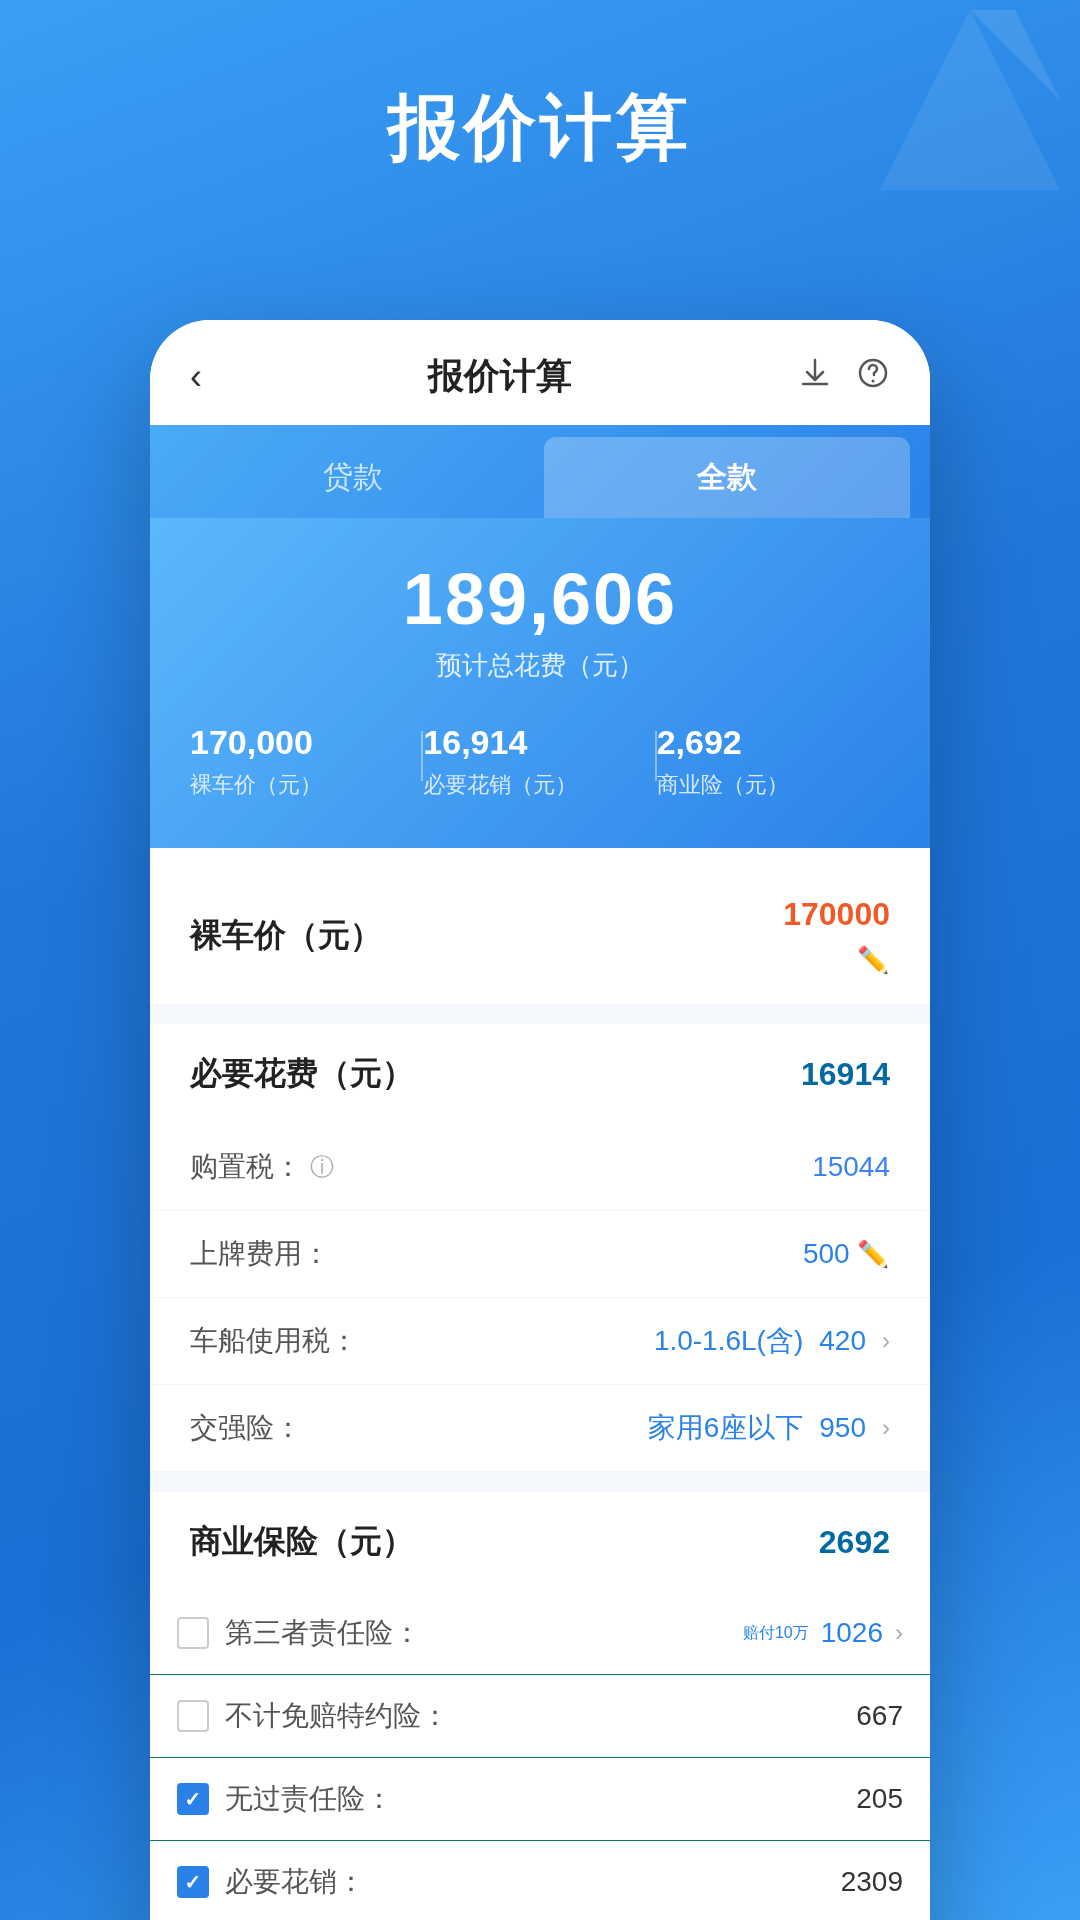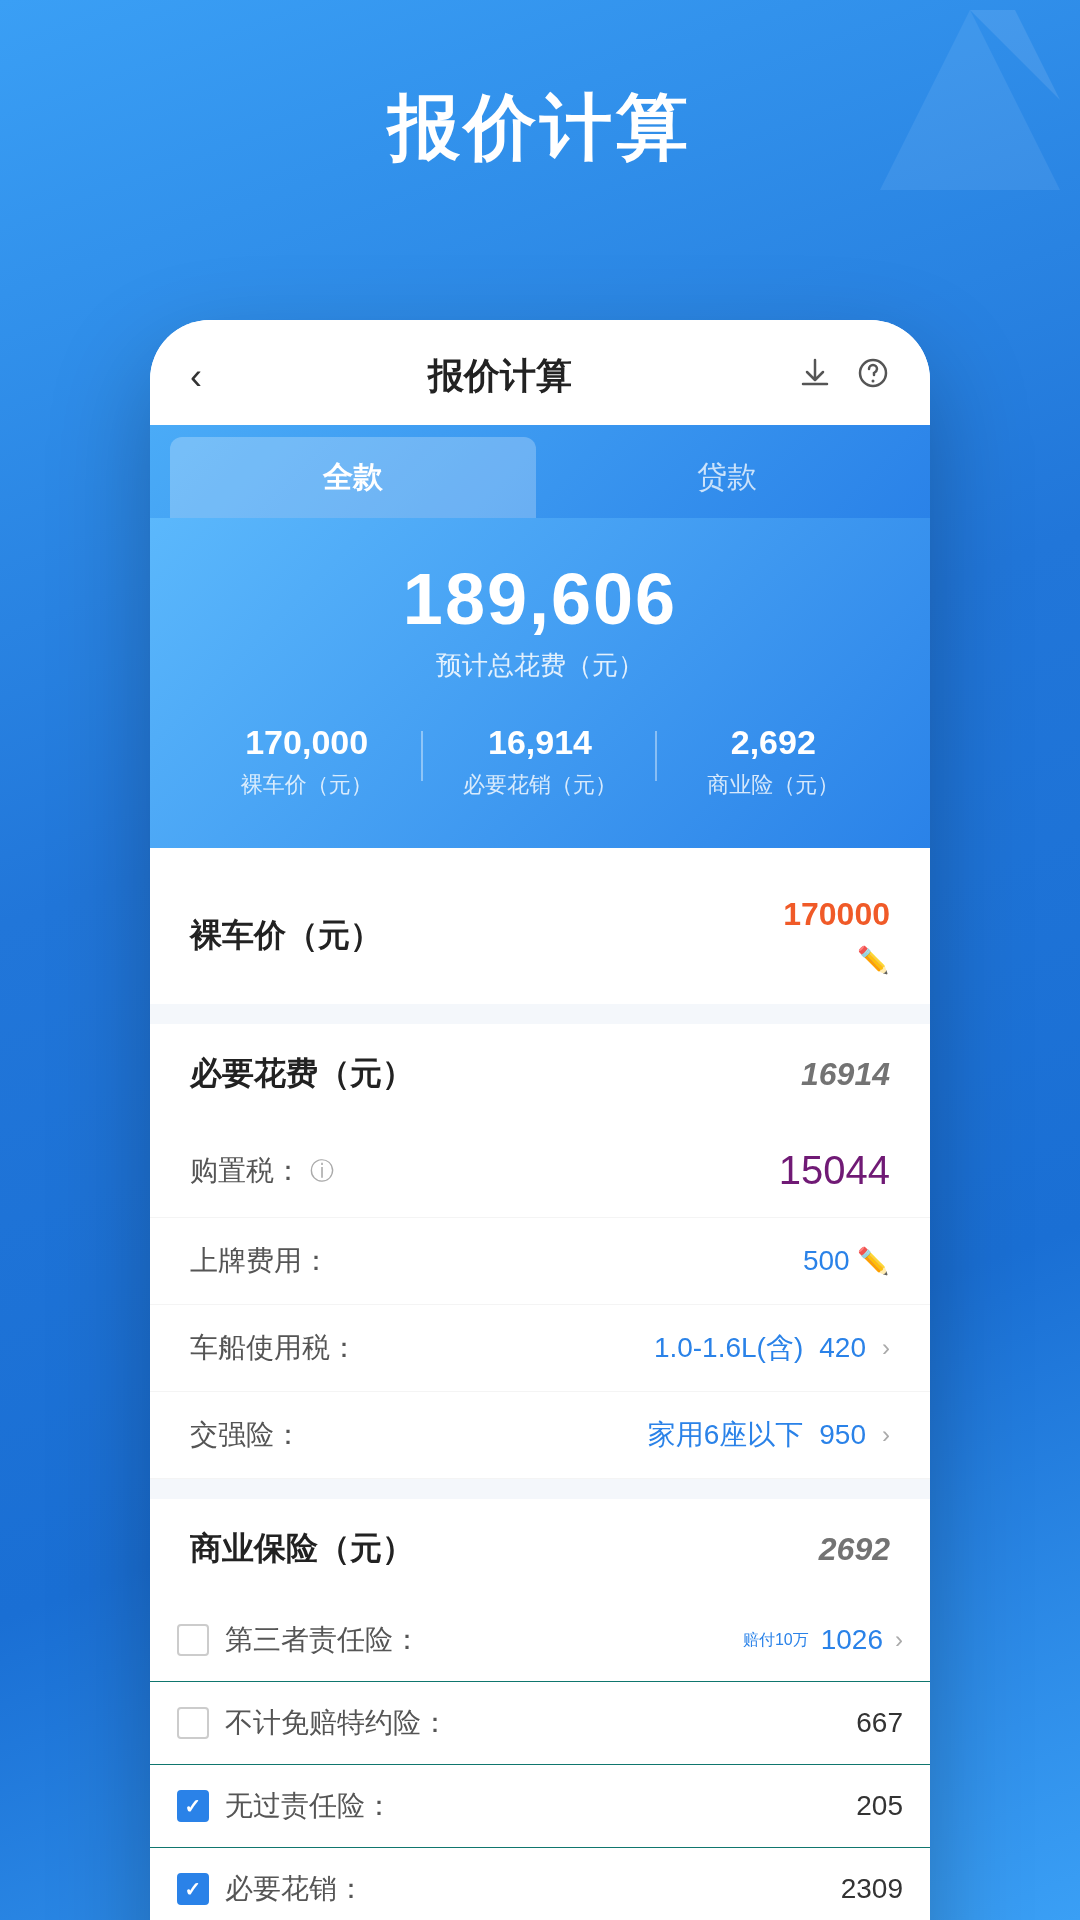--- a/index.html
+++ b/index.html
@@ -127,21 +127,21 @@
 
     .summary-row {
       display: flex;
       justify-content: center;
       align-items: flex-start;
       gap: 0;
     }
 
     .summary-item {
       flex: 1;
-      text-align: center;
+      text-align: left;
       position: relative;
     }
 
     .summary-item:not(:last-child)::after {
       content: '';
       position: absolute;
       right: 0;
       top: 8px;
       height: 50px;
       width: 2px;
@@ -181,22 +181,21 @@
 
     .section-title {
       font-size: 32px;
       font-weight: 700;
       color: #222;
     }
 
     .section-value-red {
       font-size: 32px;
       font-weight: 700;
-      color: #737373;
-      font-style: italic;
+      color: #0369a1;
     }
 
     .section-value-editable {
       display: flex;
       align-items: flex-end;
       gap: 12px;
       font-size: 32px;
       font-weight: 700;
       color: #f05a28;
       flex-direction: column;
@@ -223,22 +222,22 @@
       align-items: center;
       gap: 8px;
     }
 
     .detail-label .help-icon {
       font-size: 24px;
       color: #aaa;
     }
 
     .detail-value {
-      font-size: 40px;
-      color: #701a75;
+      font-size: 28px;
+      color: #3b82f6;
     }
 
     .detail-value-blue {
       font-size: 28px;
       color: #2a82e8;
       display: flex;
       align-items: center;
       gap: 16px;
     }
 
@@ -348,25 +347,25 @@
         <svg width="34" height="34" viewBox="0 0 34 34" fill="none" xmlns="http://www.w3.org/2000/svg">
           <circle cx="17" cy="17" r="13" stroke="#555" stroke-width="2.5"></circle>
           <path d="M13 13c0-2.2 1.8-4 4-4s4 1.8 4 4c0 2-1.5 3-3 4v2" stroke="#555" stroke-width="2.5" stroke-linecap="round"></path>
           <circle cx="17" cy="25" r="1.5" fill="#555"></circle>
         </svg>
       </span>
     </div>
   </div>
 
   <div class="tabs">
+    <div class="tab">
+      <span>贷款</span>
+    </div>
     <div class="tab active">
       <span>全款</span>
-    </div>
-    <div class="tab">
-      <span>贷款</span>
     </div>
   </div>
 
   <div class="summary-section">
     <div class="total-amount">189,606</div>
     <div class="total-label">预计总花费（元）</div>
     <div class="summary-row">
       <div class="summary-item">
         <div class="summary-value">170,000</div>
         <div class="summary-sublabel">裸车价（元）</div>

